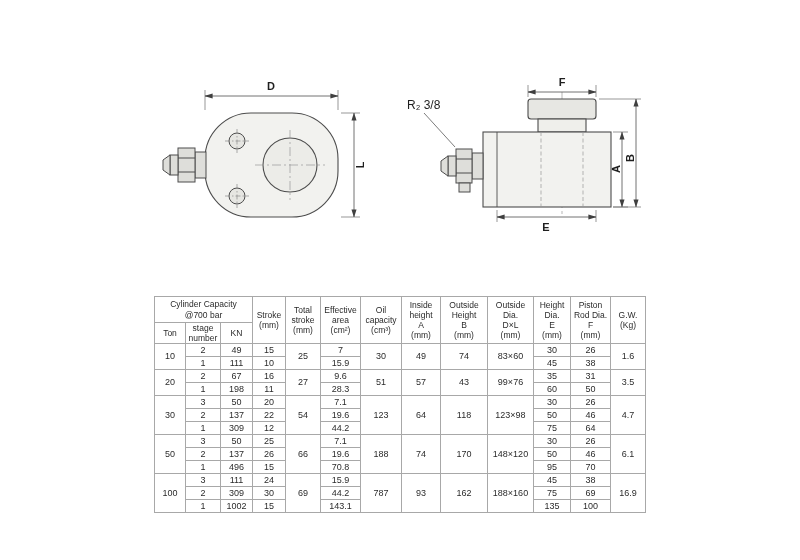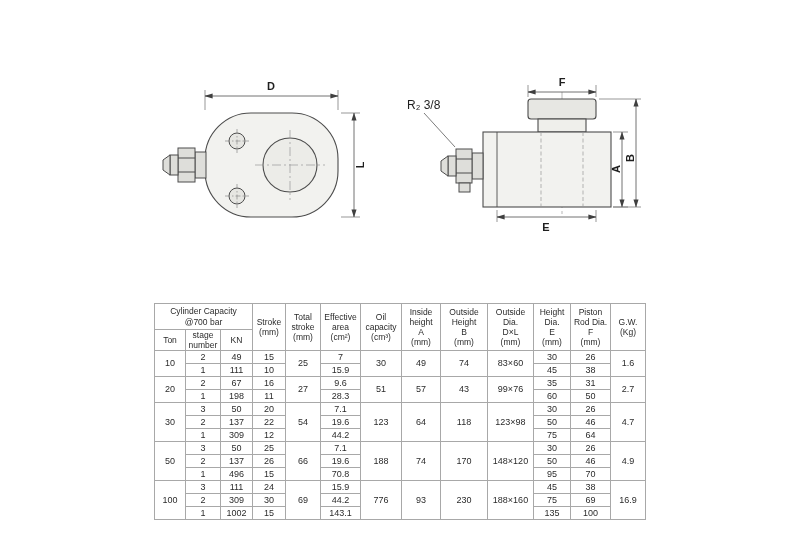--- a/index.html
+++ b/index.html
@@ -9,21 +9,21 @@
 
   .drawings { position:absolute; top:0; left:0; }
 
   .dim  { font-family:"Liberation Sans","DejaVu Sans",sans-serif; font-size:11px; font-weight:bold; fill:#1f1f1f; }
   .port { font-family:"Liberation Sans","DejaVu Sans",sans-serif; font-size:12px; fill:#1f1f1f; }
   .dimline { stroke:#4f4f4f; stroke-width:0.8; fill:none; }
   .extline { stroke:#6a6a6a; stroke-width:0.7; }
   .cl { stroke:#9a9a9a; stroke-width:0.7; stroke-dasharray:9 3 2 3; fill:none; }
   .crosshair { stroke:#8a8a8a; stroke-width:0.7; stroke-dasharray:5 2 1.5 2; }
 
-  .spec-table { position:absolute; left:154px; top:303px; border-collapse:collapse; table-layout:fixed; }
+  .spec-table { position:absolute; left:154px; top:296px; border-collapse:collapse; table-layout:fixed; }
   .spec-table th, .spec-table td {
     border:1px solid #a8a8a8; font-size:8.5px; font-weight:normal; color:#2b2b2b;
     text-align:center; vertical-align:middle; padding:0 2px; line-height:1.18;
     white-space:pre-line; overflow:hidden;
   }
   .spec-table thead th { height:45px; }
   .spec-table .h-top { height:26px; }
   .spec-table .h-sub th { height:18px; }
   .spec-table tbody td { height:13px; font-size:9px; }
 </style>
@@ -226,21 +226,21 @@
         <td>67</td>
         <td>16</td>
         <td rowspan="2">27</td>
         <td>9.6</td>
         <td rowspan="2">51</td>
         <td rowspan="2">57</td>
         <td rowspan="2">43</td>
         <td rowspan="2">99×76</td>
         <td>35</td>
         <td>31</td>
-        <td rowspan="2">2.7</td>
+        <td rowspan="2">3.5</td>
       </tr>
       <tr>
         <td>1</td>
         <td>198</td>
         <td>11</td>
         <td>28.3</td>
         <td>60</td>
         <td>50</td>
       </tr>
       <tr>
@@ -280,21 +280,21 @@
         <td>50</td>
         <td>25</td>
         <td rowspan="3">66</td>
         <td>7.1</td>
         <td rowspan="3">188</td>
         <td rowspan="3">74</td>
         <td rowspan="3">170</td>
         <td rowspan="3">148×120</td>
         <td>30</td>
         <td>26</td>
-        <td rowspan="3">4.9</td>
+        <td rowspan="3">6.1</td>
       </tr>
       <tr>
         <td>2</td>
         <td>137</td>
         <td>26</td>
         <td>19.6</td>
         <td>50</td>
         <td>46</td>
       </tr>
       <tr>
@@ -305,23 +305,23 @@
         <td>95</td>
         <td>70</td>
       </tr>
       <tr>
         <td rowspan="3">100</td>
         <td>3</td>
         <td>111</td>
         <td>24</td>
         <td rowspan="3">69</td>
         <td>15.9</td>
-        <td rowspan="3">776</td>
+        <td rowspan="3">787</td>
         <td rowspan="3">93</td>
-        <td rowspan="3">230</td>
+        <td rowspan="3">162</td>
         <td rowspan="3">188×160</td>
         <td>45</td>
         <td>38</td>
         <td rowspan="3">16.9</td>
       </tr>
       <tr>
         <td>2</td>
         <td>309</td>
         <td>30</td>
         <td>44.2</td>

